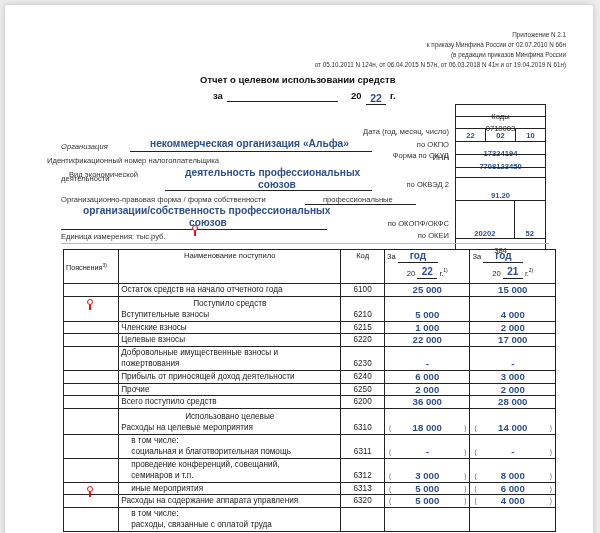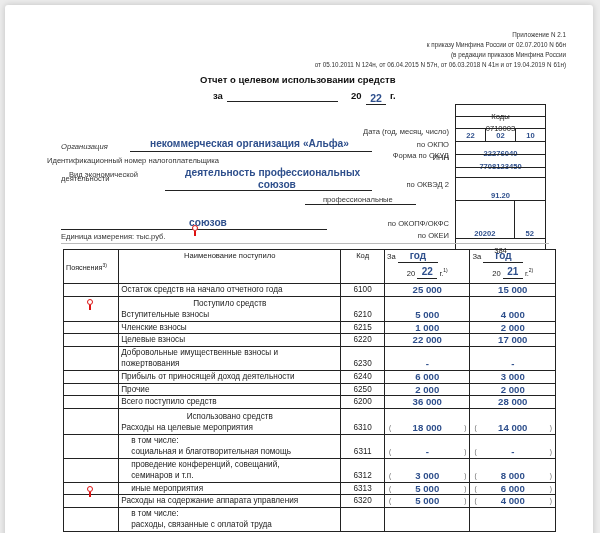--- a/index.html
+++ b/index.html
@@ -82,21 +82,21 @@
             <span class="big">22</span>
           </div>
         <div>
             <span class="big">02</span>
           </div>
         <div>
             <span class="big">10</span>
           </div>
       </div>
     </div>
-    <div class="r" style="height:13px;"><span class="big">22276040</span></div>
+    <div class="r" style="height:13px;"><span class="big">17324194</span></div>
     <div class="r" style="height:13px;"><span class="big">7708123450</span></div>
     <div class="r" style="height:10px;"></div>
     <div class="r" style="height:23px; display:flex; align-items:flex-end; justify-content:center;">
         <span class="big">91.20</span>
       </div>
     <div class="r" style="height:38px;">
       <div class="split">
         <div style="flex:1.9; align-items:flex-end;">
             <span class="big">20202</span>
           </div>
@@ -113,22 +113,24 @@
   <div class="uline" style="left:125px; top:146px; width:242px;"></div>
 
   <div class="abs sm" style="left:42px; top:151px;">Идентификационный номер налогоплательщика</div>
 
   <div class="abs sm" style="left:64px; top:165px;">Вид экономической</div>
   <div class="abs sm" style="left:56px; top:169px;">деятельности</div>
   <div class="abs blue" style="left:180px; top:162px; font-size:10.2px;">деятельность профессиональных</div>
   <div class="abs blue" style="left:253px; top:174px; font-size:10.2px;">союзов</div>
   <div class="uline" style="left:160px; top:185px; width:207px;"></div>
 
+  <div class="abs sm" style="left:56px; top:190px;">Организационно-правовая форма / форма собственности</div>
   <div class="abs sm" style="left:318px; top:190px;">профессиональные</div>
   <div class="uline" style="left:300px; top:199px; width:111px;"></div>
+  <div class="abs blue" style="left:78px; top:200px; font-size:10.2px;">организации/собственность профессиональных</div>
   <div class="abs blue" style="left:184px; top:212px; font-size:10.2px;">союзов</div>
   <div class="uline" style="left:56px; top:224px; width:266px;"></div>
 
   <div class="abs sm" style="left:56px; top:227px;">Единица измерения: тыс.руб.</div>
   <div class="pin" style="left:187px; top:220px;">
       <div class="head"></div>
       <div class="stem"></div>
     </div>
   <div style="position:absolute; left:56px; top:238px; width:488px; border-top:1px solid #bbb;"></div>
 
@@ -209,21 +211,21 @@
     <tr>
       <td class="c-expl"></td>
       <td class="c-name">Всего поступило средств</td>
       <td class="c-code">6200</td>
       <td class="c-val val">36 000</td>
       <td class="c-val2 val">28 000</td>
     </tr>
 
     <tr style="height:26px;">
       <td class="c-expl"></td>
-      <td class="c-name"><span class="center">Использовано средств</span><span>Расходы на целевые мероприятия</span></td>
+      <td class="c-name"><span class="center">Использовано целевые</span><span>Расходы на целевые мероприятия</span></td>
       <td class="c-code">6310</td>
       <td class="c-val val"><span class="paren-l">(</span><span>18 000</span><span class="paren-r">)</span></td>
       <td class="c-val2 val"><span class="paren-l">(</span><span>14 000</span><span class="paren-r">)</span></td>
     </tr>
     <tr>
       <td class="c-expl"></td>
       <td class="c-name ind">
             <div>в том числе:</div>
             <div>социальная и благотворительная помощь</div>
           </td>

